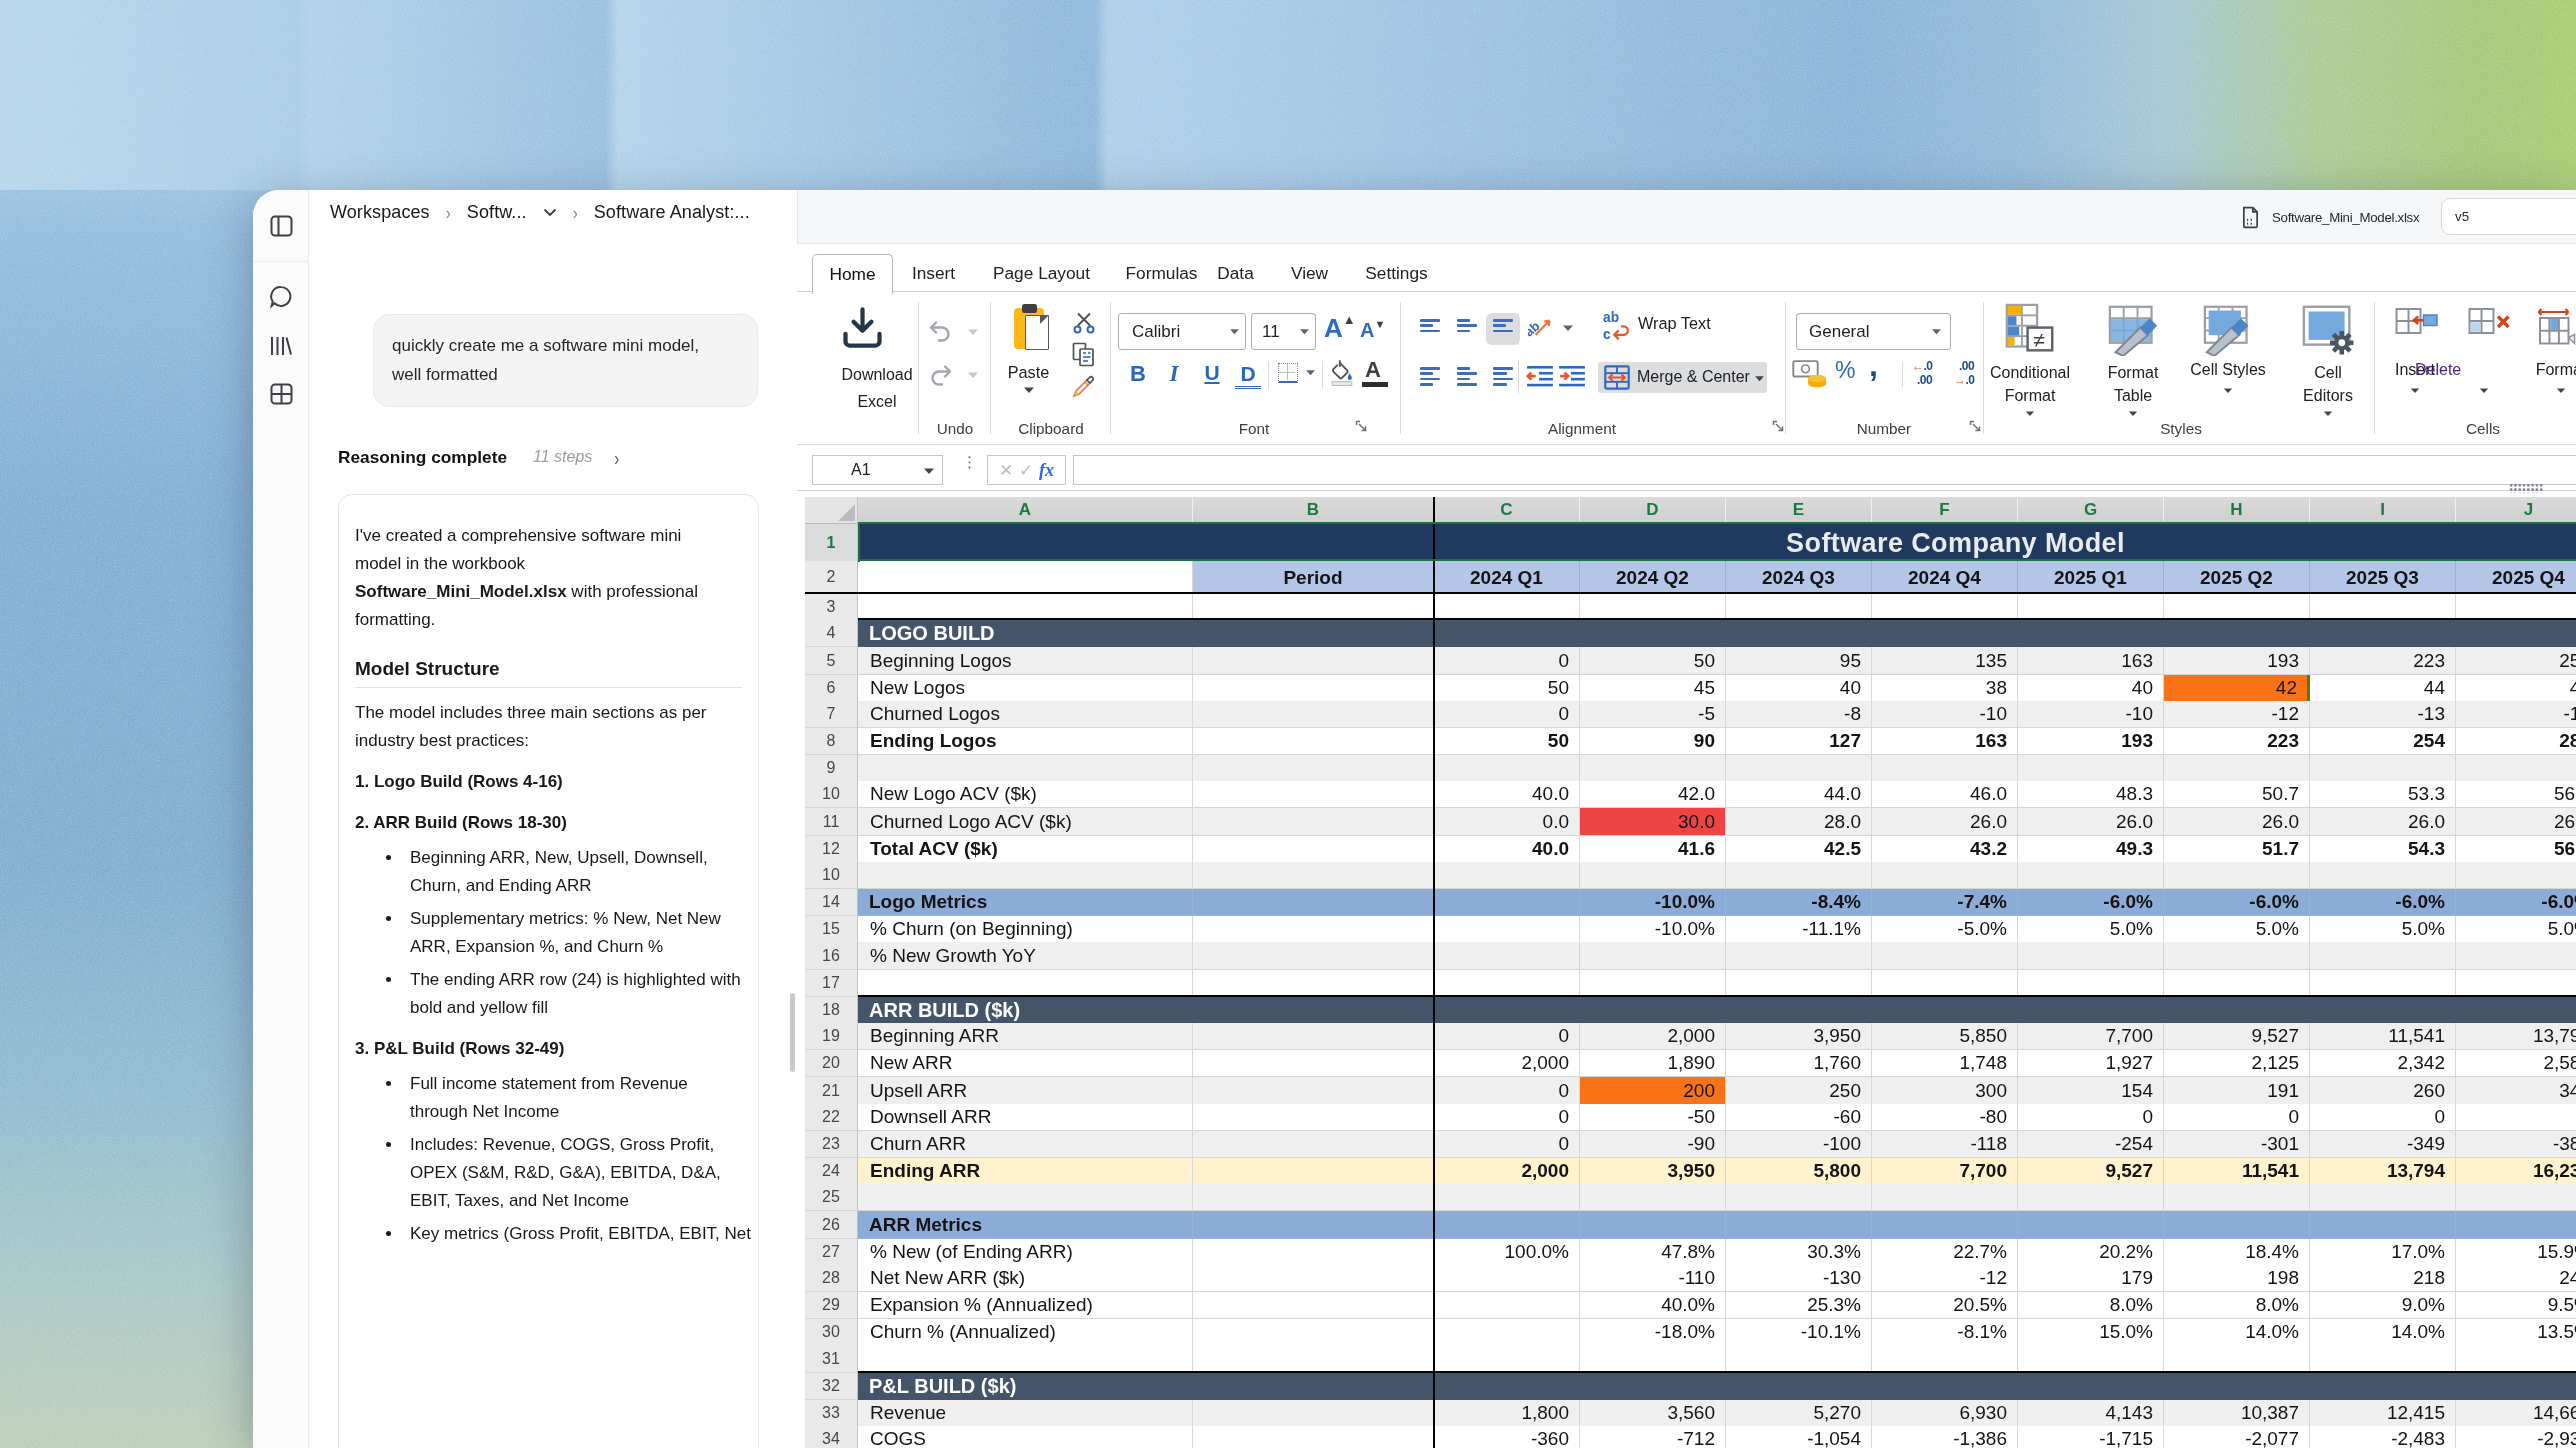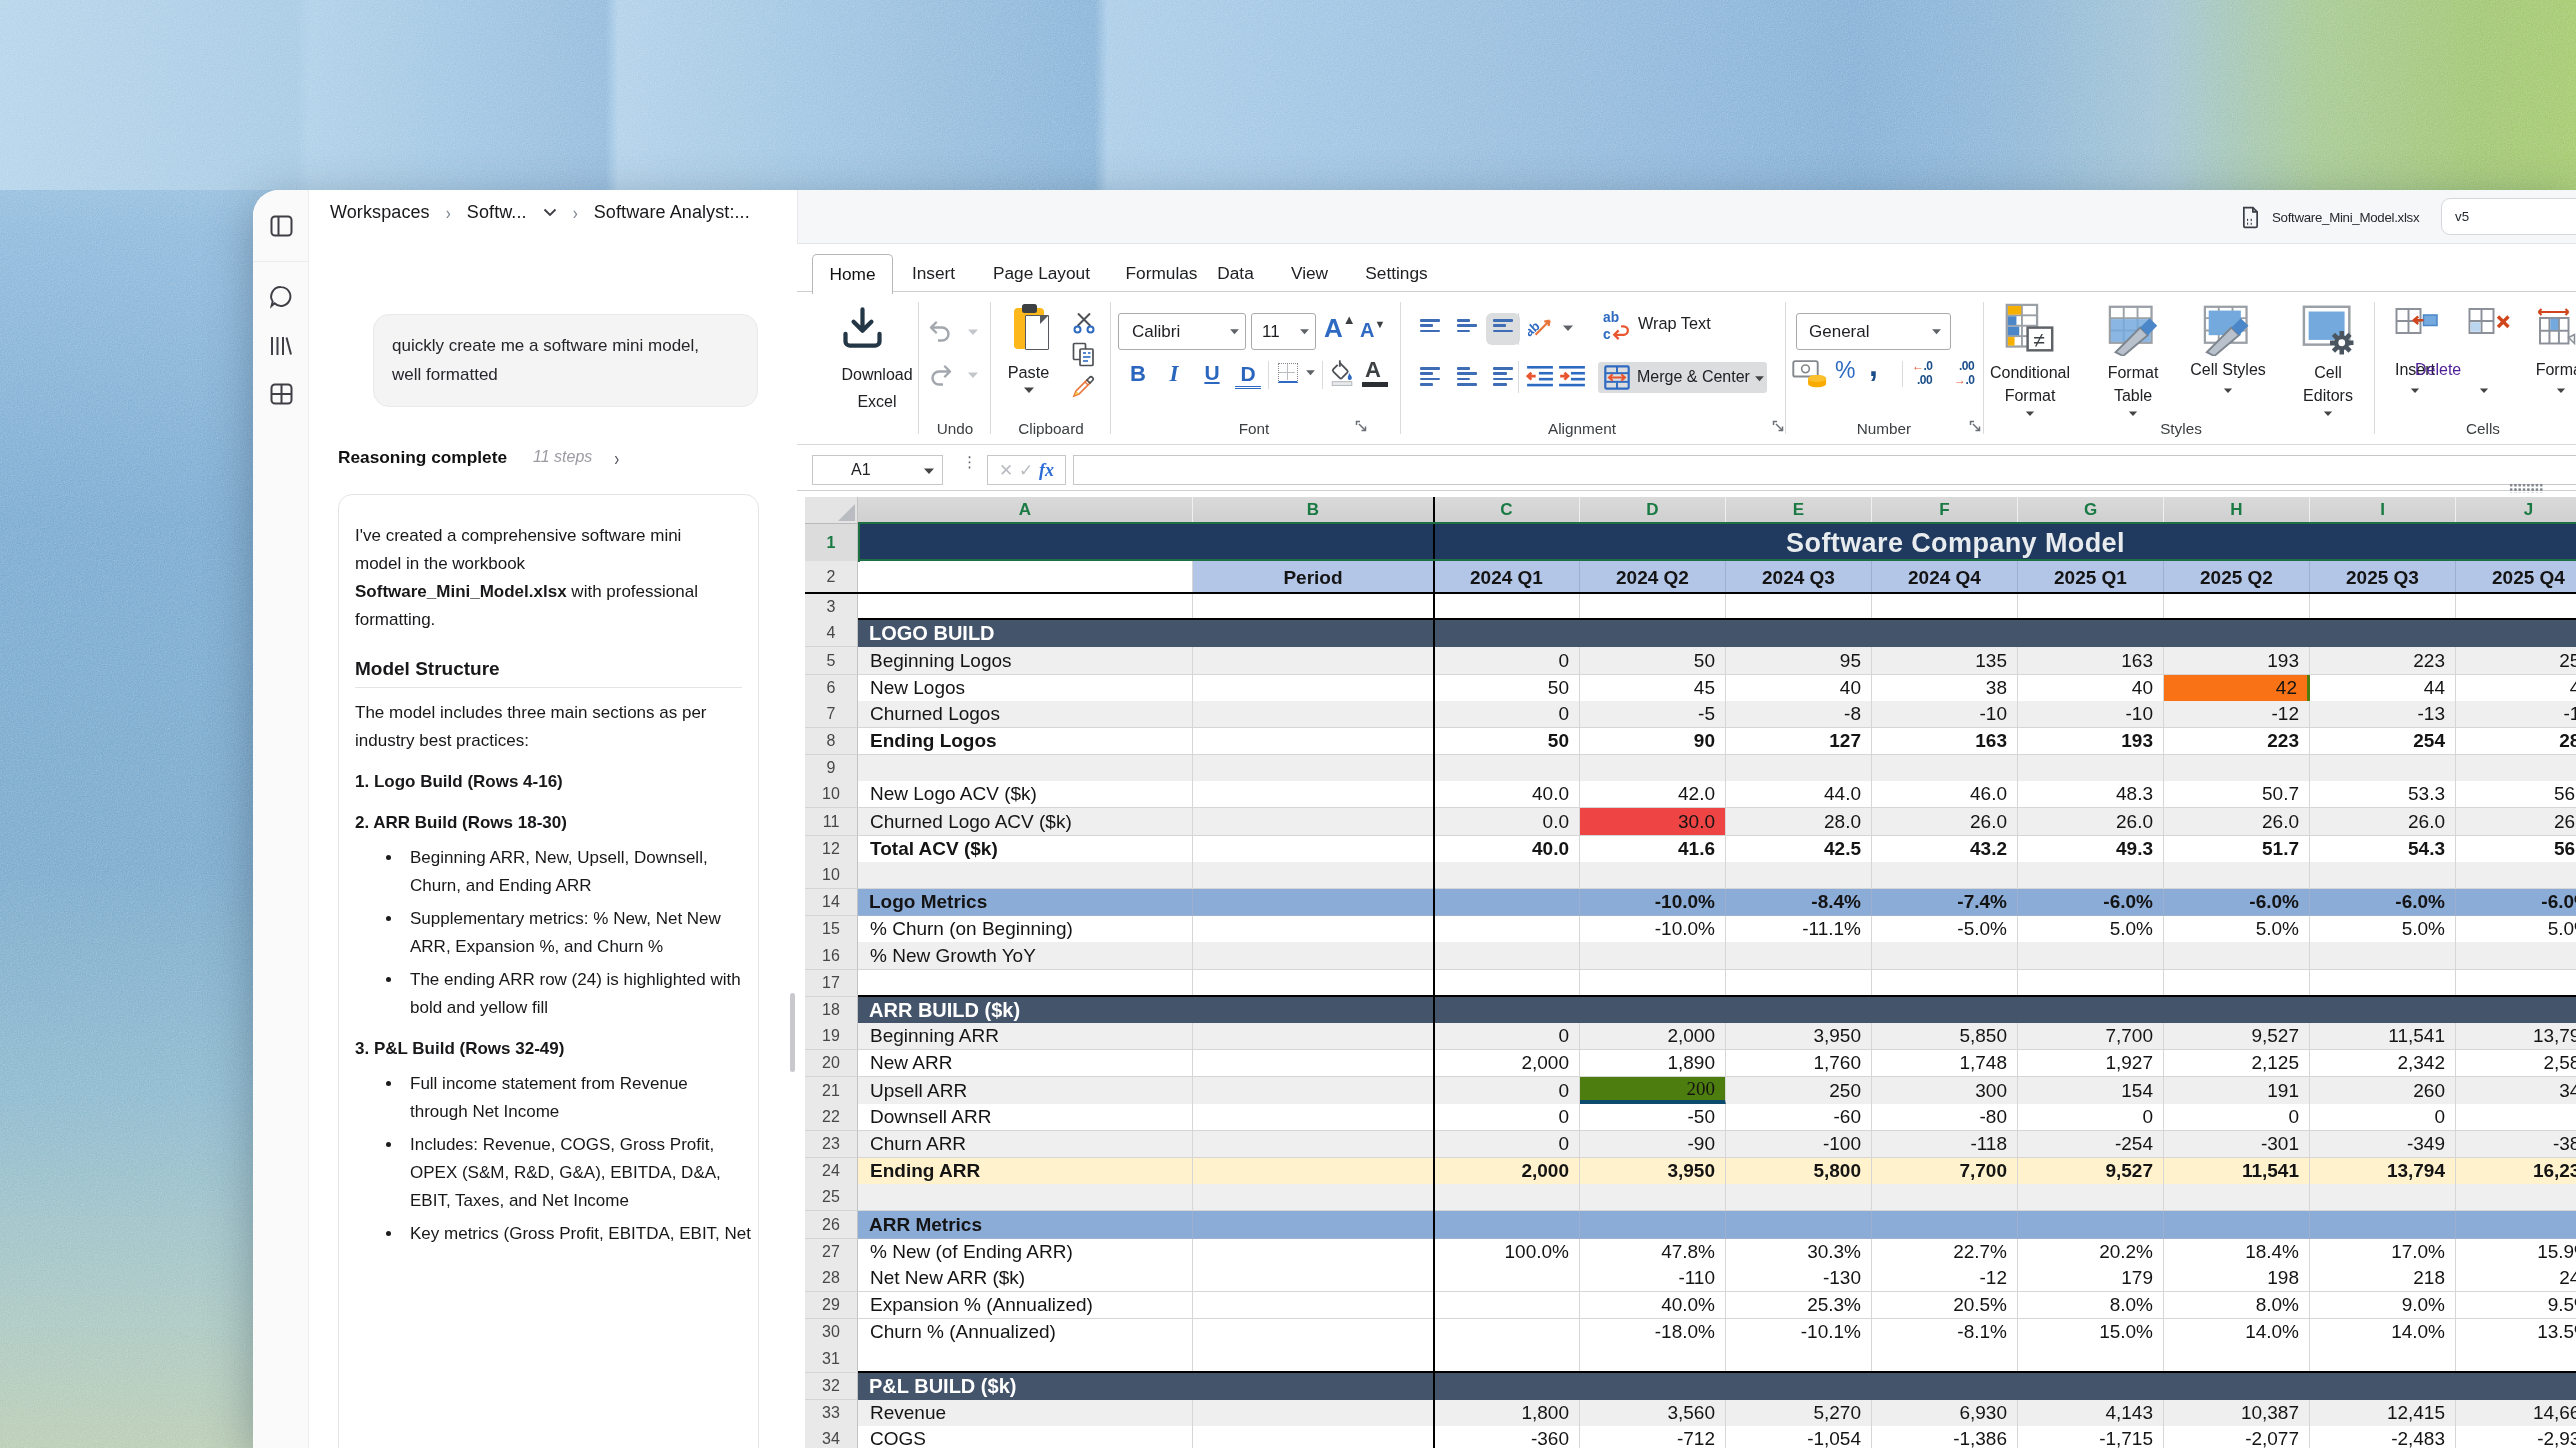--- a/index.html
+++ b/index.html
@@ -736,21 +736,21 @@
           <div class="cell num" style="width:146px;background:#fff;border-right:1px solid #d6d6d6;border-bottom:1px solid #d6d6d6;">1,927</div>
           <div class="cell num" style="width:146px;background:#fff;border-right:1px solid #d6d6d6;border-bottom:1px solid #d6d6d6;">2,125</div>
           <div class="cell num" style="width:146px;background:#fff;border-right:1px solid #d6d6d6;border-bottom:1px solid #d6d6d6;">2,342</div>
           <div class="cell num" style="width:146px;background:#fff;border-right:1px solid #d6d6d6;border-bottom:1px solid #d6d6d6;">2,581</div>
         </div>
         <div class="row" style="top:580px;height:28px;">
           <div class="gut" style="">21</div>
           <div class="cell lab" style="width:335px;background:#efefef;border-right:1px solid #d6d6d6;border-bottom:1px solid #d6d6d6;">Upsell ARR</div>
           <div class="cell" style="width:241px;background:#efefef;border-right:1px solid #d6d6d6;border-bottom:1px solid #d6d6d6;"></div>
           <div class="cell num" style="width:146px;background:#efefef;border-right:1px solid #d6d6d6;border-bottom:1px solid #d6d6d6;">0</div>
-          <div class="cell num" style="width:146px;background:#4d7c0f;border-right:1px solid #d6d6d6;border-bottom:5px solid #0c4a6e;font-family:Liberation Serif, serif;">200</div>
+          <div class="cell num" style="width:146px;background:#f97316;border-right:1px solid #d6d6d6;border-bottom:1px solid #0c4a6e;">200</div>
           <div class="cell num" style="width:146px;background:#efefef;border-right:1px solid #d6d6d6;border-bottom:1px solid #d6d6d6;">250</div>
           <div class="cell num" style="width:146px;background:#efefef;border-right:1px solid #d6d6d6;border-bottom:1px solid #d6d6d6;">300</div>
           <div class="cell num" style="width:146px;background:#efefef;border-right:1px solid #d6d6d6;border-bottom:1px solid #d6d6d6;">154</div>
           <div class="cell num" style="width:146px;background:#efefef;border-right:1px solid #d6d6d6;border-bottom:1px solid #d6d6d6;">191</div>
           <div class="cell num" style="width:146px;background:#efefef;border-right:1px solid #d6d6d6;border-bottom:1px solid #d6d6d6;">260</div>
           <div class="cell num" style="width:146px;background:#efefef;border-right:1px solid #d6d6d6;border-bottom:1px solid #d6d6d6;">345</div>
         </div>
         <div class="row" style="top:607px;height:27px;">
           <div class="gut" style="">22</div>
           <div class="cell lab" style="width:335px;background:#fff;border-right:1px solid #d6d6d6;border-bottom:1px solid #d6d6d6;">Downsell ARR</div>

